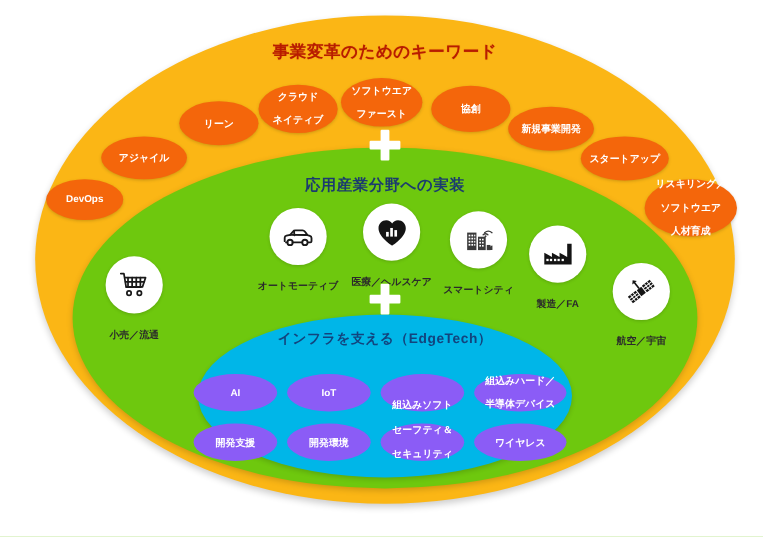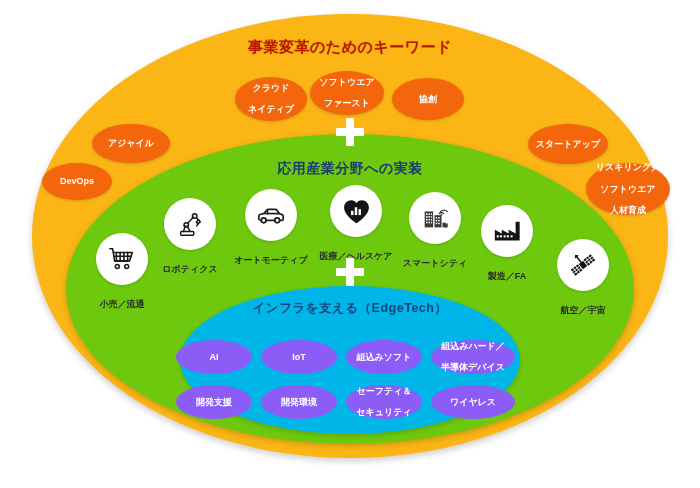--- a/index.html
+++ b/index.html
@@ -115,39 +115,45 @@
   <div class="plus" id="plus-2"></div>
 
   <div class="kw" style="left:42px;top:163px;width:70px;height:37px;">
     <span>DevOps</span>
   </div>
 
   <div class="kw" style="left:92px;top:124px;width:78px;height:39px;">
     <span>アジャイル</span>
   </div>
 
+  <div class="kw" style="left:163px;top:92px;width:72px;height:40px;">
+    <span>リーン</span>
+  </div>
 
   <div class="kw" style="left:235px;top:77px;width:72px;height:44px;">
     <span>
       <span>クラウド</span><br>
       <span>ネイティブ</span>
     </span>
   </div>
 
   <div class="kw" style="left:310px;top:71px;width:74px;height:44px;">
     <span>
       <span>ソフトウエア</span><br>
       <span>ファースト</span>
     </span>
   </div>
 
   <div class="kw" style="left:392px;top:78px;width:72px;height:42px;">
     <span>協創</span>
   </div>
 
+  <div class="kw" style="left:462px;top:97px;width:78px;height:40px;">
+    <span>新規事業開発</span>
+  </div>
 
   <div class="kw" style="left:528px;top:124px;width:80px;height:40px;">
     <span>スタートアップ</span>
   </div>
 
   <div class="kw" style="left:586px;top:163px;width:84px;height:52px;">
     <span>
       <span>リスキリング／</span><br>
       <span>ソフトウエア</span><br>
       <span>人材育成</span>
@@ -161,36 +167,20 @@
         <path d="M7 9h20l-3 9H8.4"></path>
         <path d="M10 9v9M14 9v9M18 9v9M22 9v9"></path>
         <path d="M7.6 13h18.2"></path>
         <circle cx="11" cy="24" r="2.1"></circle>
         <circle cx="21" cy="24" r="2.1"></circle>
       </svg>
     </div>
     <div class="cap">小売／流通</div>
   </div>
 
-  <div class="ind" style="left:147px;top:198px;">
-    <div class="disc">
-      <svg width="30" height="30" viewBox="0 0 32 32" fill="none" stroke="#1a1a1a" stroke-width="1.6" stroke-linecap="round" stroke-linejoin="round">
-        <rect x="6" y="24" width="14" height="4" rx="1"></rect>
-        <path d="M9 24l2-6"></path>
-        <path d="M16 24l-3-6"></path>
-        <circle cx="12" cy="17" r="2.4"></circle>
-        <path d="M13.4 15.1l6.2-6.4"></path>
-        <circle cx="21" cy="7.4" r="2.4"></circle>
-        <path d="M22.6 9.1l2.6 3.2"></path>
-        <path d="M25.4 11.6l1.6 2.1-2.6 2.2-1.7-2z"></path>
-        <path d="M24.2 16.4l-1.1 1.6"></path>
-      </svg>
-    </div>
-    <div class="cap">ロボティクス</div>
-  </div>
 
   <div class="ind" style="left:228px;top:189px;">
     <div class="disc">
       <svg width="30" height="30" viewBox="0 0 32 32" fill="none" stroke="#1a1a1a" stroke-width="1.8" stroke-linecap="round" stroke-linejoin="round">
         <path d="M3 20.5v-3.2c0-1 .7-1.9 1.7-2.1l3.6-.8 3.2-3.5c.5-.6 1.2-.9 2-.9h6.8c.9 0 1.7.4 2.2 1.1l2.6 3.5 2.3.7c1 .3 1.6 1.1 1.6 2.1v3.1c0 .7-.5 1.2-1.2 1.2h-1.6"></path>
         <path d="M10.6 21.7h9.4"></path>
         <path d="M4.3 21.7h1.3"></path>
         <circle cx="8.2" cy="21.7" r="2.6"></circle>
         <circle cx="22.6" cy="21.7" r="2.6"></circle>
         <path d="M12 10.4l.4 4.4"></path>
@@ -291,21 +281,21 @@
   </div>
 
   <div class="et" style="left:176px;top:340px;">
     <span>AI</span>
   </div>
 
   <div class="et" style="left:261px;top:340px;">
     <span>IoT</span>
   </div>
 
-  <div class="et" style="left:346px;top:340px;">
+  <div class="et" style="left:346px;top:340px;align-items:flex-end;">
     <span>組込みソフト</span>
   </div>
 
   <div class="et" style="left:431px;top:340px;width:84px;">
     <span>
       <span>組込みハード／</span><br>
       <span>半導体デバイス</span>
     </span>
   </div>
 

